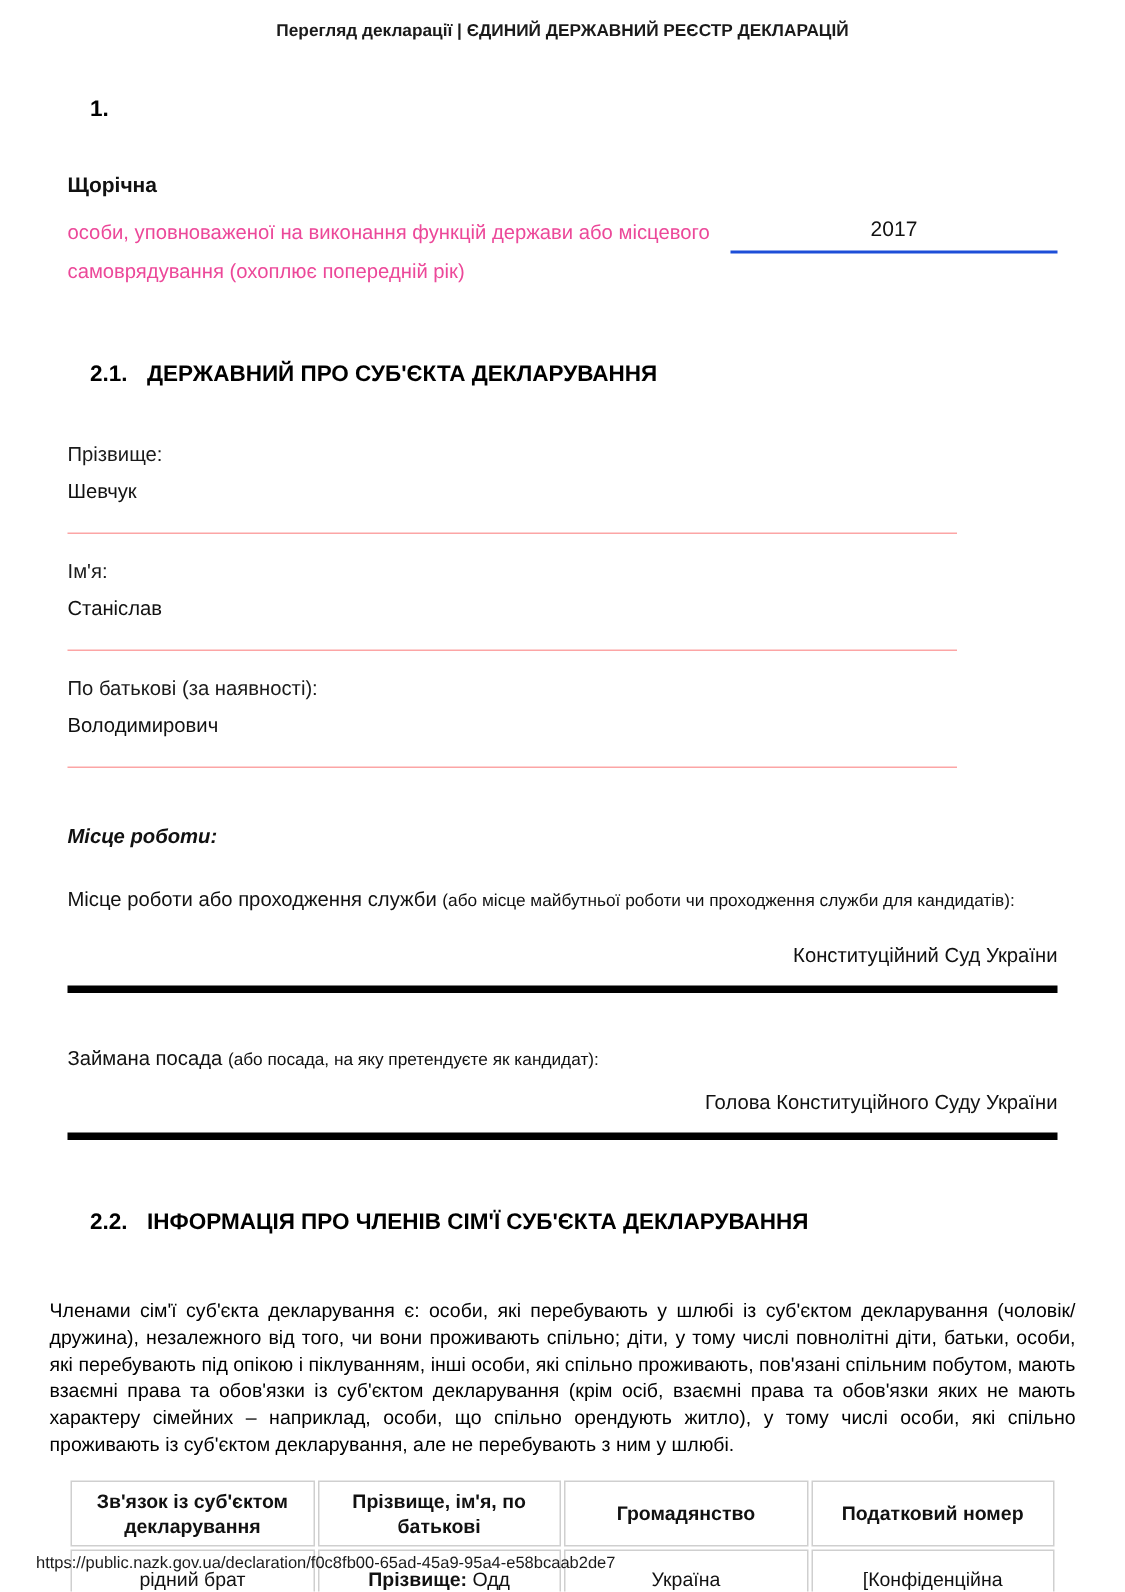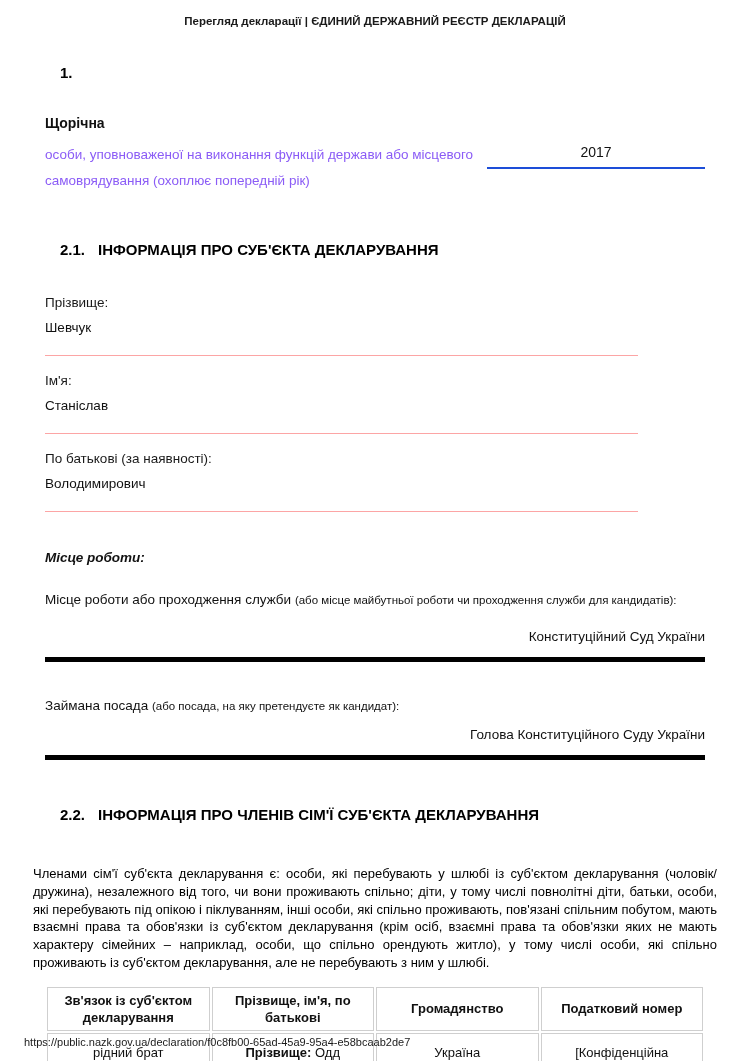--- a/index.html
+++ b/index.html
@@ -28,21 +28,21 @@
     font-weight: bold;
     color: #000;
   }
   .sh-1 { margin-top: 37px; }
   .sh-21 { margin-top: 47px; text-align: right; }
   .sh-22 { margin-top: 46px; }
 
   .decl-type { margin-top: 34px; font-size: 14px; font-weight: bold; }
 
   .type-row { display: flex; justify-content: space-between; margin-top: 11px; }
-  .type-desc { width: 450px; font-size: 13.5px; line-height: 26px; color: #8b5cf6; }
+  .type-desc { width: 450px; font-size: 13.5px; line-height: 26px; color: #ec4899; }
   .year-field {
     width: 222px;
     margin-top: 2px;
     text-align: center;
     font-size: 14px;
     padding-bottom: 7px;
     border-bottom: 2px solid #1d4ed8;
     align-self: flex-start;
   }
 
@@ -130,21 +130,21 @@
 
   <div class="type-row">
     <div class="type-desc">особи, уповноваженої на виконання функцій держави або місцевого самоврядування (охоплює попередній рік)</div>
     <div class="year-field">
       <span>2017</span>
     </div>
   </div>
 
   <div class="section-heading sh-21">
     <span>2.1.</span>
-    <span>ІНФОРМАЦІЯ ПРО СУБ'ЄКТА ДЕКЛАРУВАННЯ</span>
+    <span>ДЕРЖАВНИЙ ПРО СУБ'ЄКТА ДЕКЛАРУВАННЯ</span>
   </div>
 
   <div class="field-block first-field">
     <div class="field-label">Прізвище:</div>
     <div class="field-value w90">Шевчук</div>
   </div>
 
   <div class="field-block">
     <div class="field-label">Ім'я:</div>
     <div class="field-value w90">Станіслав</div>

